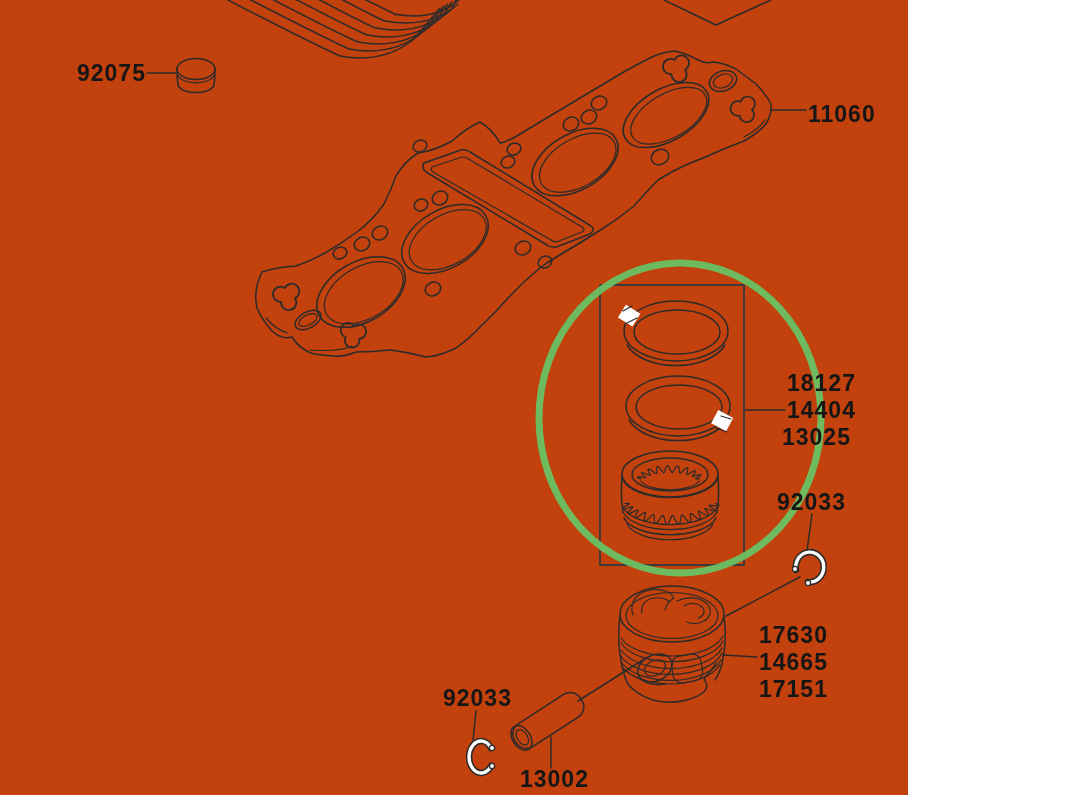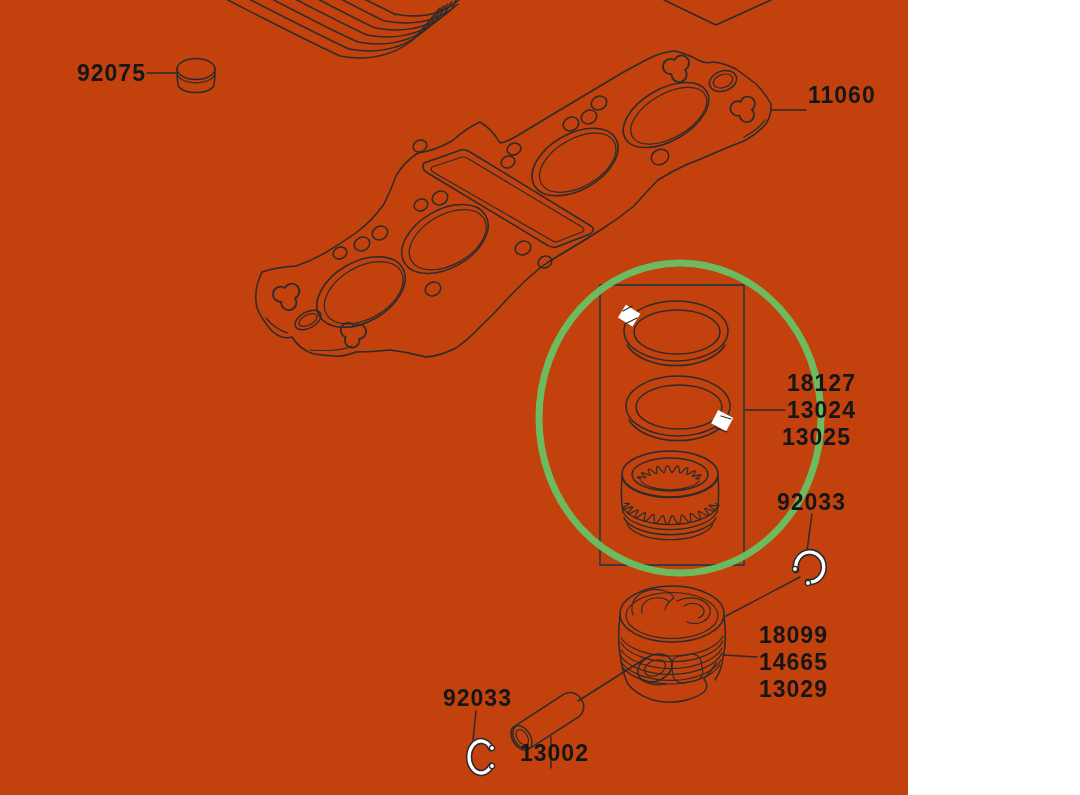--- a/index.html
+++ b/index.html
@@ -201,23 +201,23 @@
     <path class="clip-black" d="M 491 766 A 12 16 0 1 1 491 748"></path>
     <path class="clip-white" d="M 491 766 A 12 16 0 1 1 491 748"></path>
     <circle class="nub" cx="492" cy="766" r="2.6"></circle>
     <circle class="nub" cx="492" cy="748" r="2.6"></circle>
   </g>
 
   <ellipse class="green" cx="680" cy="418" rx="141" ry="155"></ellipse>
 </svg>
 
   <div class="plabel" style="left:77px;top:60px">92075</div>
-  <div class="plabel" style="left:808px;top:82px">11060</div>
+  <div class="plabel" style="left:808px;top:101px">11060</div>
   <div class="plabel" style="left:787px;top:370px">18127</div>
-  <div class="plabel" style="left:787px;top:397px">13024</div>
+  <div class="plabel" style="left:787px;top:397px">14404</div>
   <div class="plabel" style="left:782px;top:424px">13025</div>
   <div class="plabel" style="left:777px;top:489px">92033</div>
-  <div class="plabel" style="left:759px;top:622px">18099</div>
+  <div class="plabel" style="left:759px;top:622px">17630</div>
   <div class="plabel" style="left:759px;top:649px">14665</div>
-  <div class="plabel" style="left:759px;top:676px">13029</div>
+  <div class="plabel" style="left:759px;top:676px">17151</div>
   <div class="plabel" style="left:443px;top:685px">92033</div>
-  <div class="plabel" style="left:520px;top:740px">13002</div>
+  <div class="plabel" style="left:520px;top:766px">13002</div>
 </div>
 
 </body></html>

